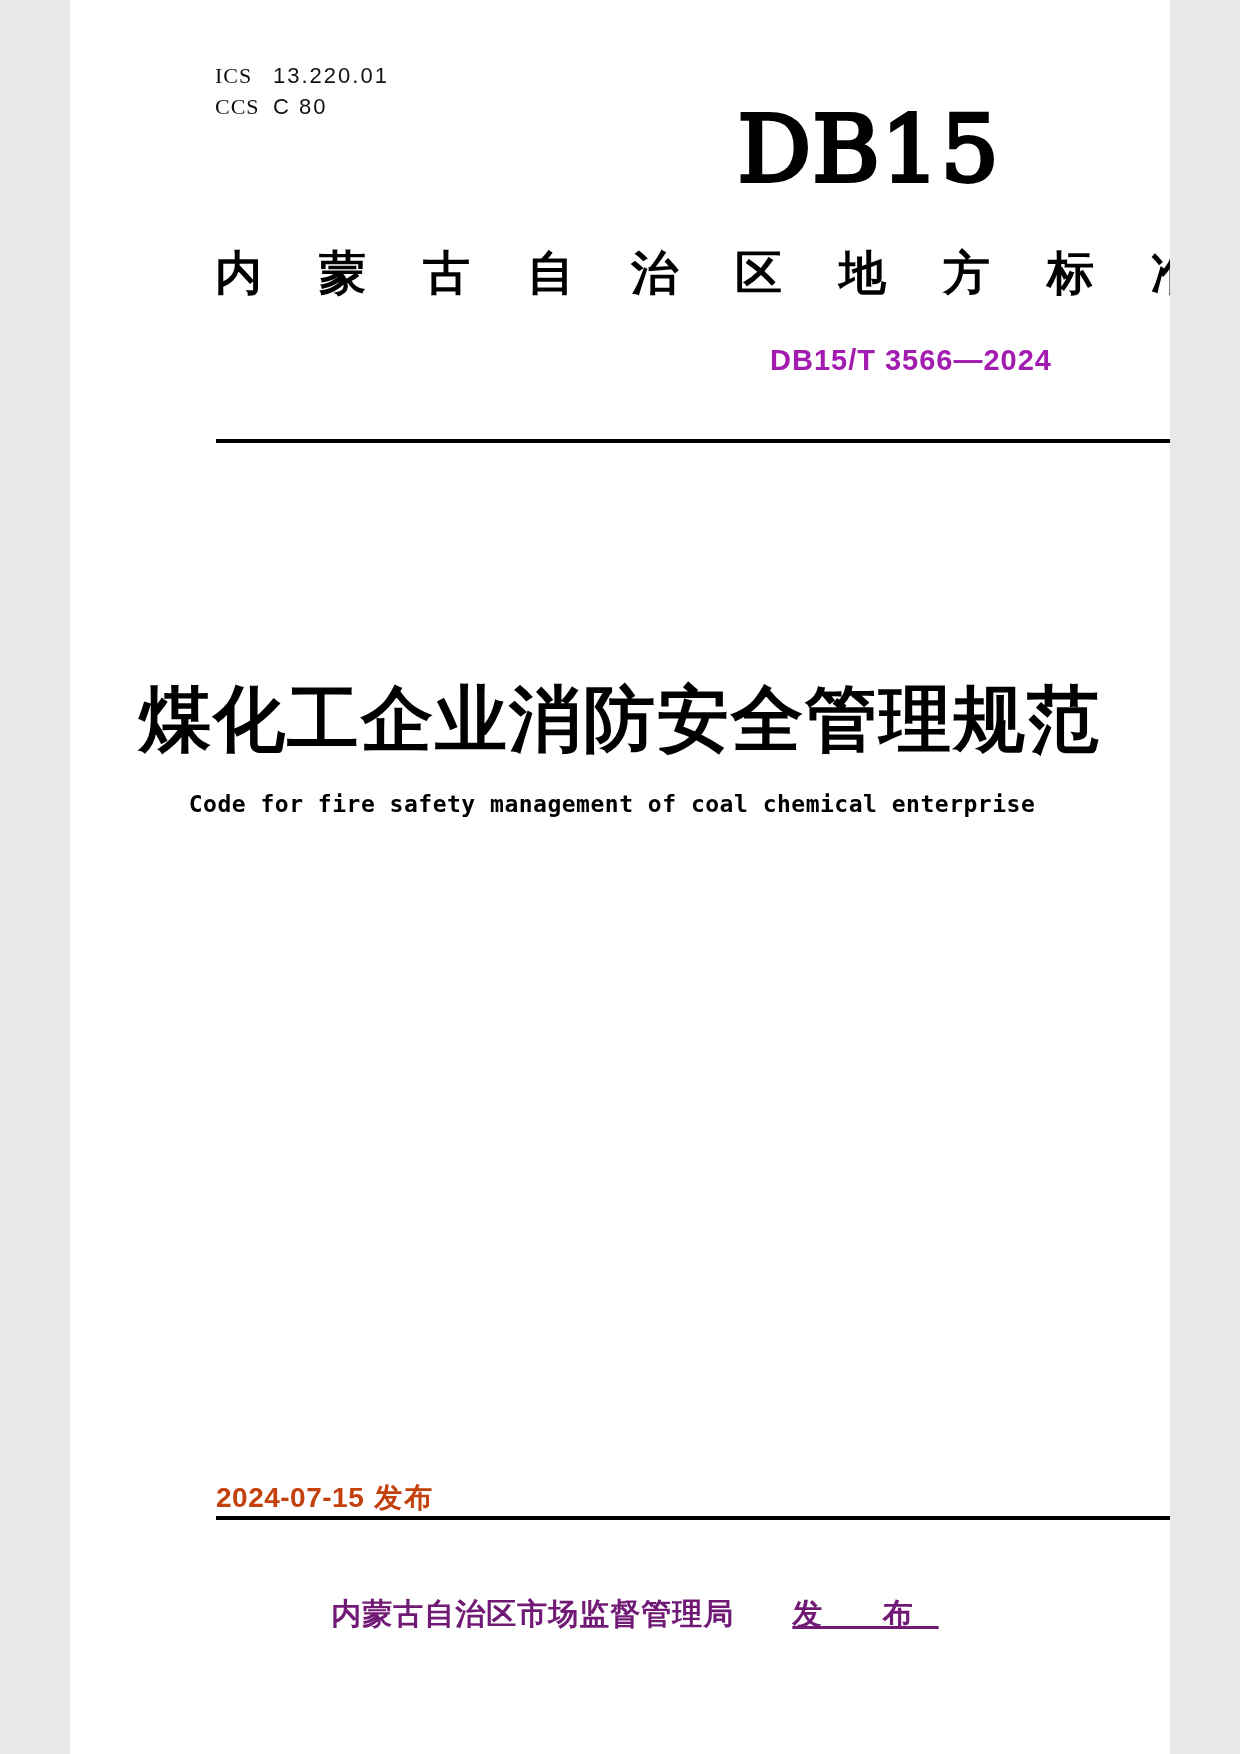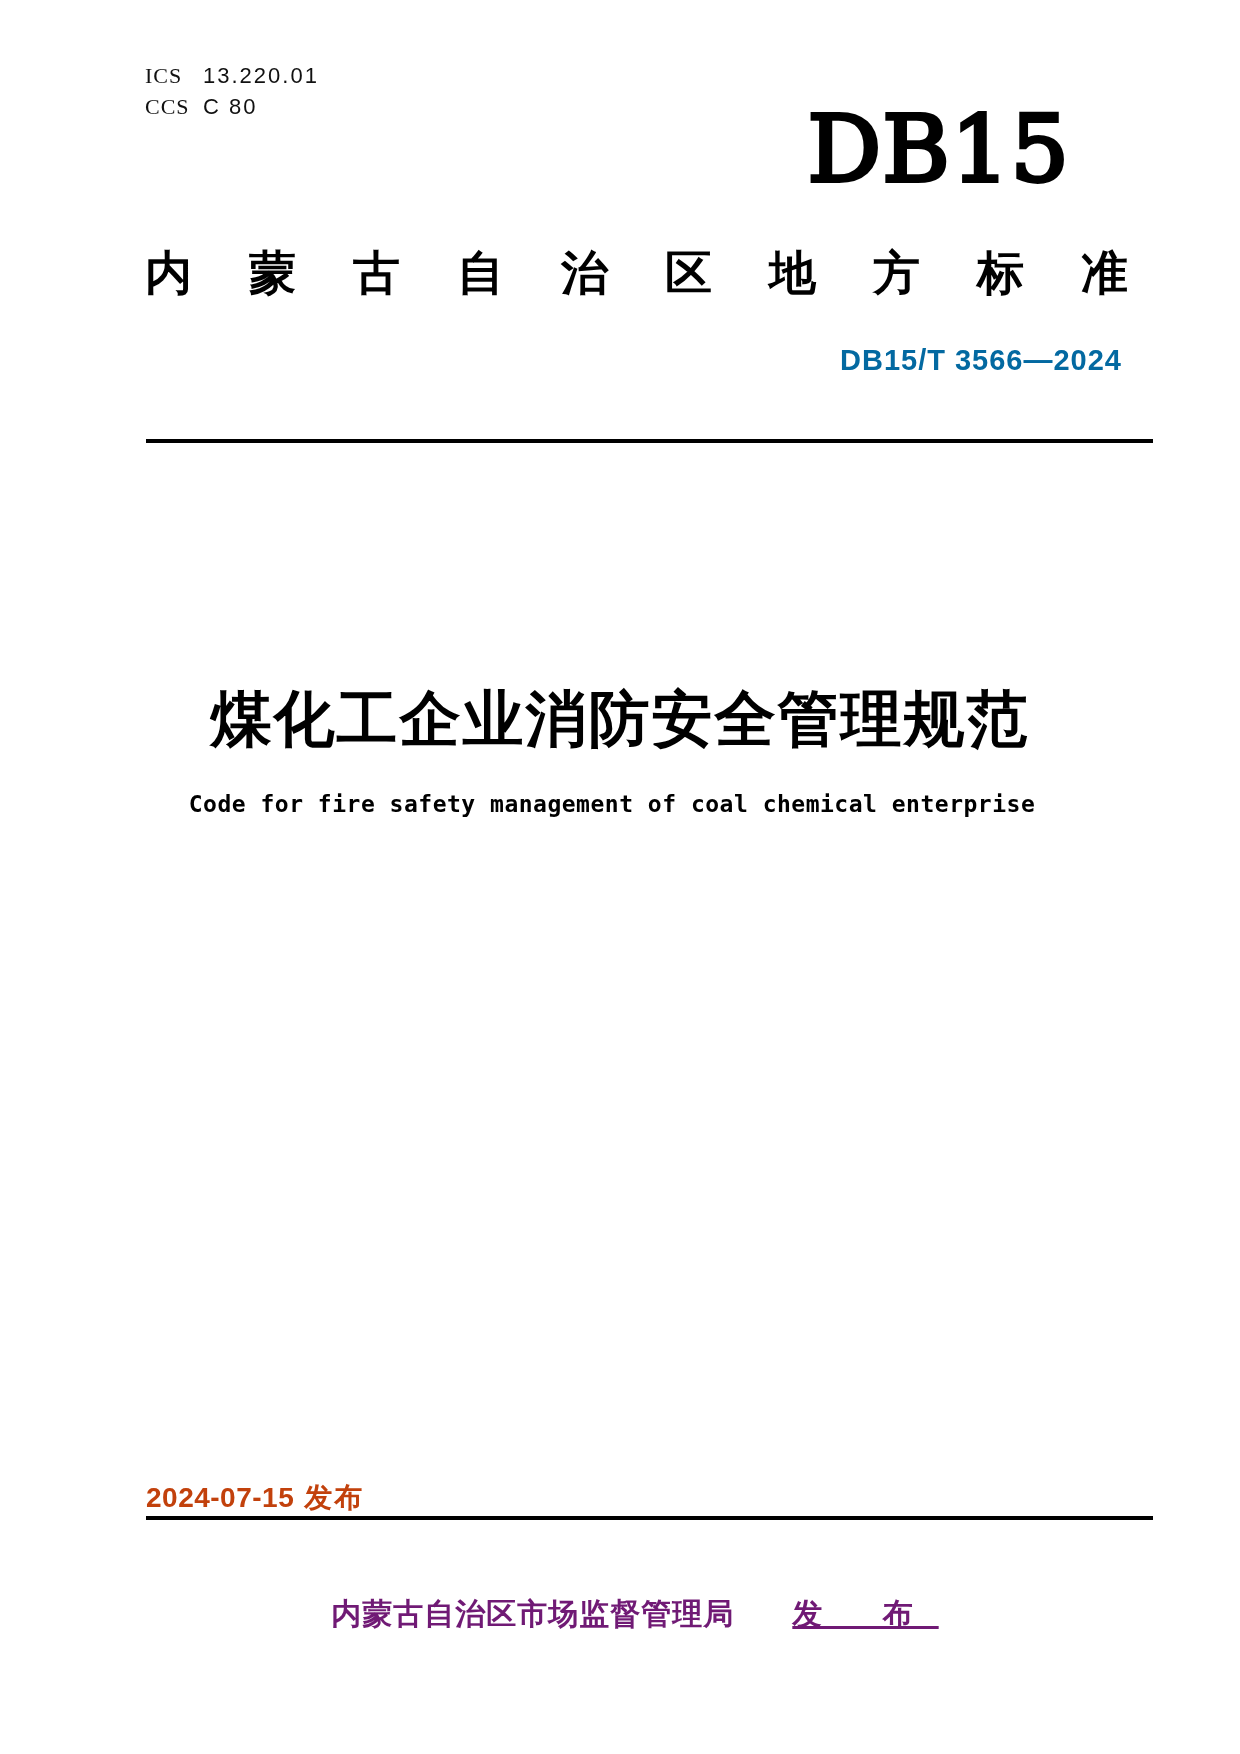--- a/index.html
+++ b/index.html
@@ -1,18 +1,18 @@
 <!DOCTYPE html>
 <html><head>
 <meta charset="utf-8">
 <style>
   html,body{margin:0;padding:0;background:#e8e8e8;}
   .page{
     position:relative;
-    width:1240px;height:1754px;
+    width:1100px;height:1754px;
     margin:0 auto;
     background:#ffffff;
     color:#000;
     font-family:"Liberation Sans", sans-serif;
     overflow:hidden;
   }
   
   .codes{
     position:absolute;left:145px;top:60px;
     font-size:22px;line-height:31px;color:#111;
@@ -39,31 +39,31 @@
   .banner{
     position:absolute;left:145px;top:246px;width:983px;
     font-size:47px;line-height:54px;font-weight:600;
     color:#000;
   }
   .spread{display:flex;justify-content:space-between;}
   
   .docnum{
     position:absolute;right:118px;top:342px;
     font-size:29px;line-height:36px;font-weight:600;
-    letter-spacing:1px;text-align:right;color:#0369a1;
+    letter-spacing:1px;text-align:right;color:#a21caf;
   }
   
   .rule{position:absolute;left:146px;width:1007px;height:4px;background:#000;}
   .rule-top{top:439px;}
   .rule-bottom{top:1516px;}
   
   .title-cn{
     position:absolute;left:0;right:0;top:682px;
     text-align:center;
-    font-size:61px;line-height:74px;font-weight:700;
+    font-size:72px;line-height:74px;font-weight:700;
     letter-spacing:2px;color:#000;
   }
   .title-en{
     position:absolute;left:0;right:16px;top:788px;
     text-align:center;
     font-family:"DejaVu Sans Mono","Liberation Mono",monospace;
     font-size:23px;line-height:32px;font-weight:700;
     letter-spacing:0.5px;color:#000;
   }
   

